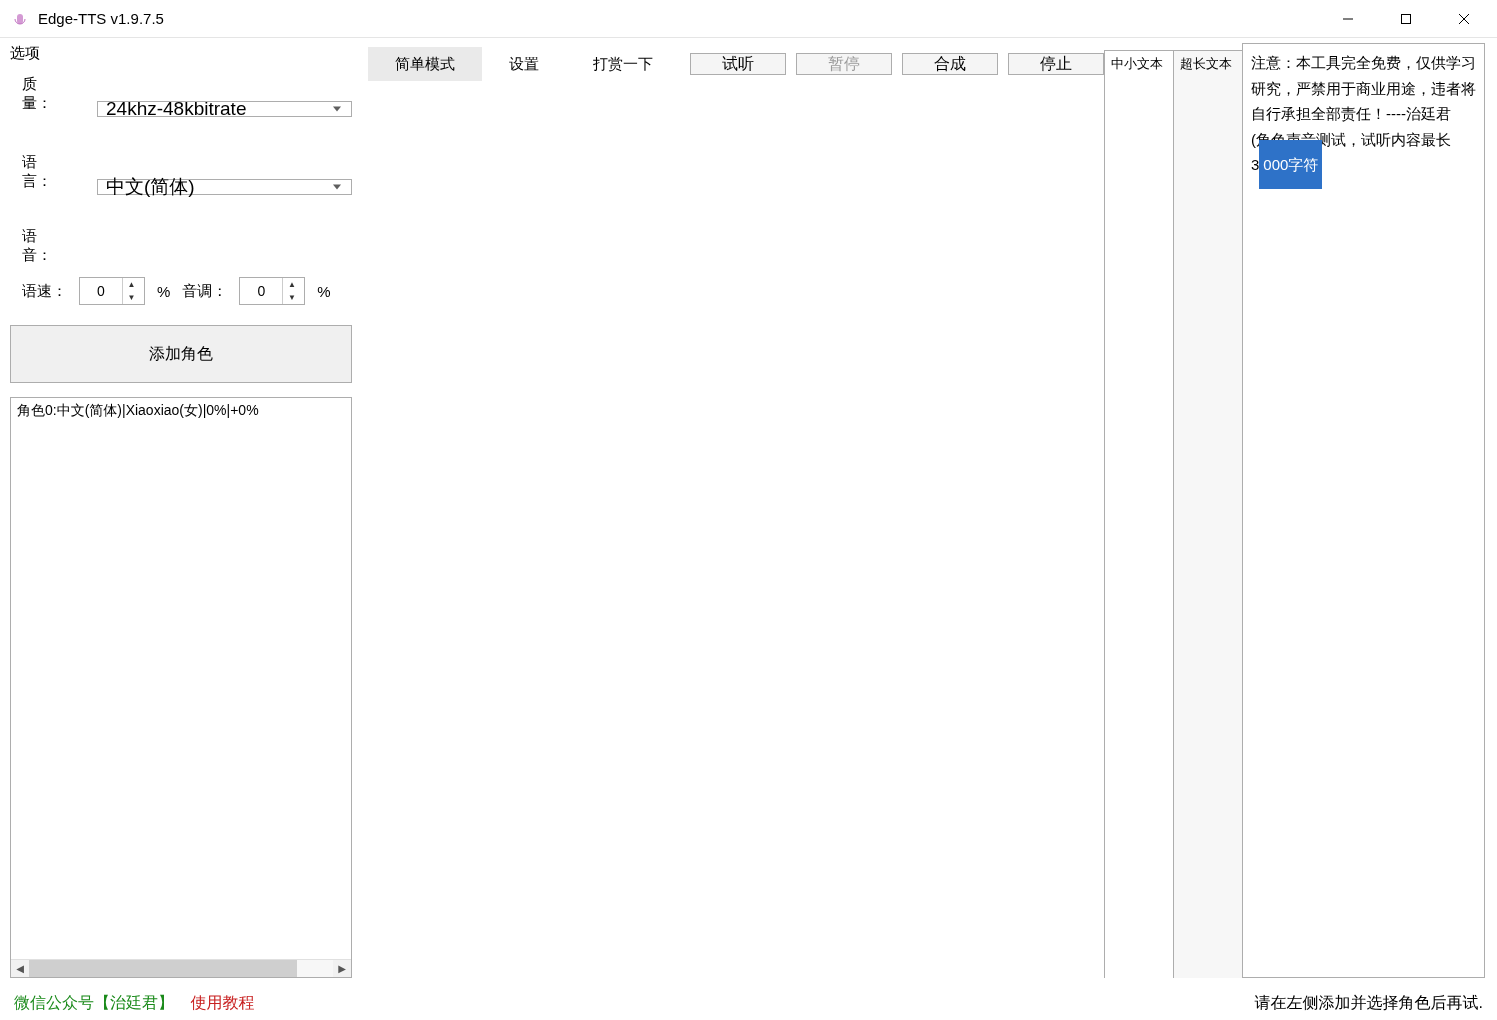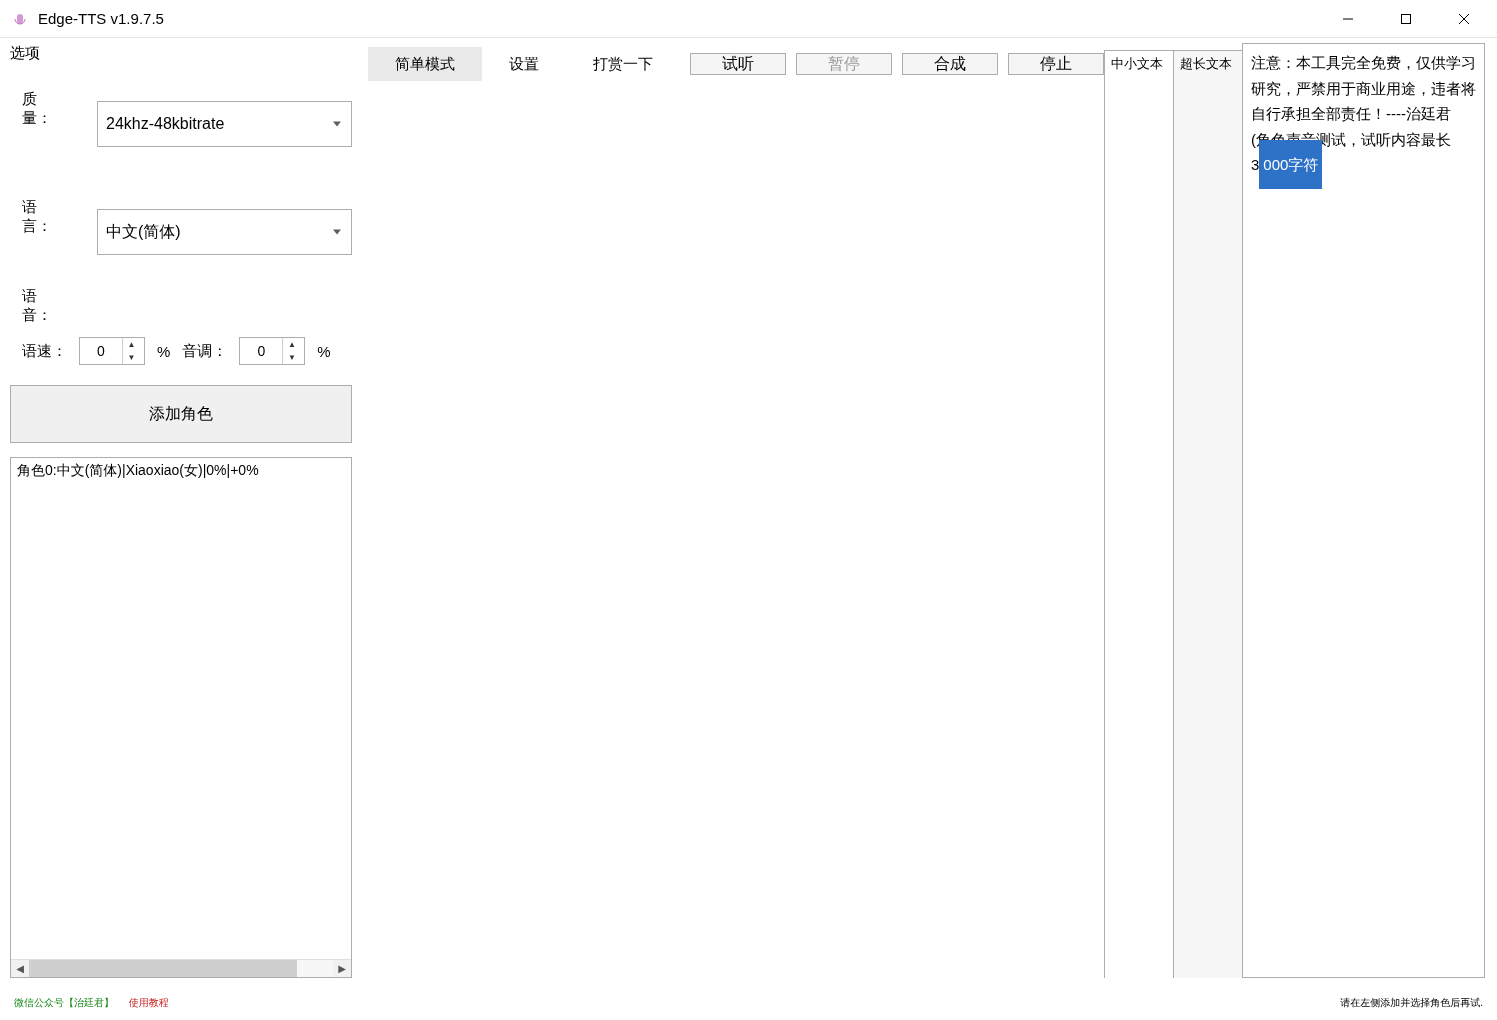--- a/index.html
+++ b/index.html
@@ -57,24 +57,24 @@
   display: grid;
   grid-template-columns: 55px 1fr;
   row-gap: 12px;
   column-gap: 6px;
   align-items: center;
   margin-top: 6px;
   gap: 32px;
 }
 .label-cell { font-size: 15px; padding-left: 12px; }
 .select-box {
-  height: 46px;
+  height: 16px;
   border: 1px solid #adadad;
   padding: 0 28px 0 8px;
-  font-size: 16px;
+  font-size: 19px;
   background: #fff;
   position: relative;
   display: flex;
   align-items: center;
   margin-top: 30px;
 }
 .select-box::after {
   content: "";
   position: absolute;
   right: 10px; top: 50%;
@@ -269,21 +269,21 @@
   display: flex;
   align-items: center;
   justify-content: center;
   box-shadow: 2px 2px 4px rgba(0,0,0,0.2);
 }
 .statusbar {
   height: 34px;
   display: flex;
   align-items: center;
   padding: 0 14px;
-  font-size: 10px;
+  font-size: 16px;
 }
 .statusbar .left .g { color: #1a8a1a; }
 .statusbar .left .r { color: #c82020; margin-left: 12px; }
 .statusbar .right { margin-left: auto; color: #000000; }
 </style>
 </head>
 <body>
 
 <div class="titlebar">
   <span class="app-icon">

